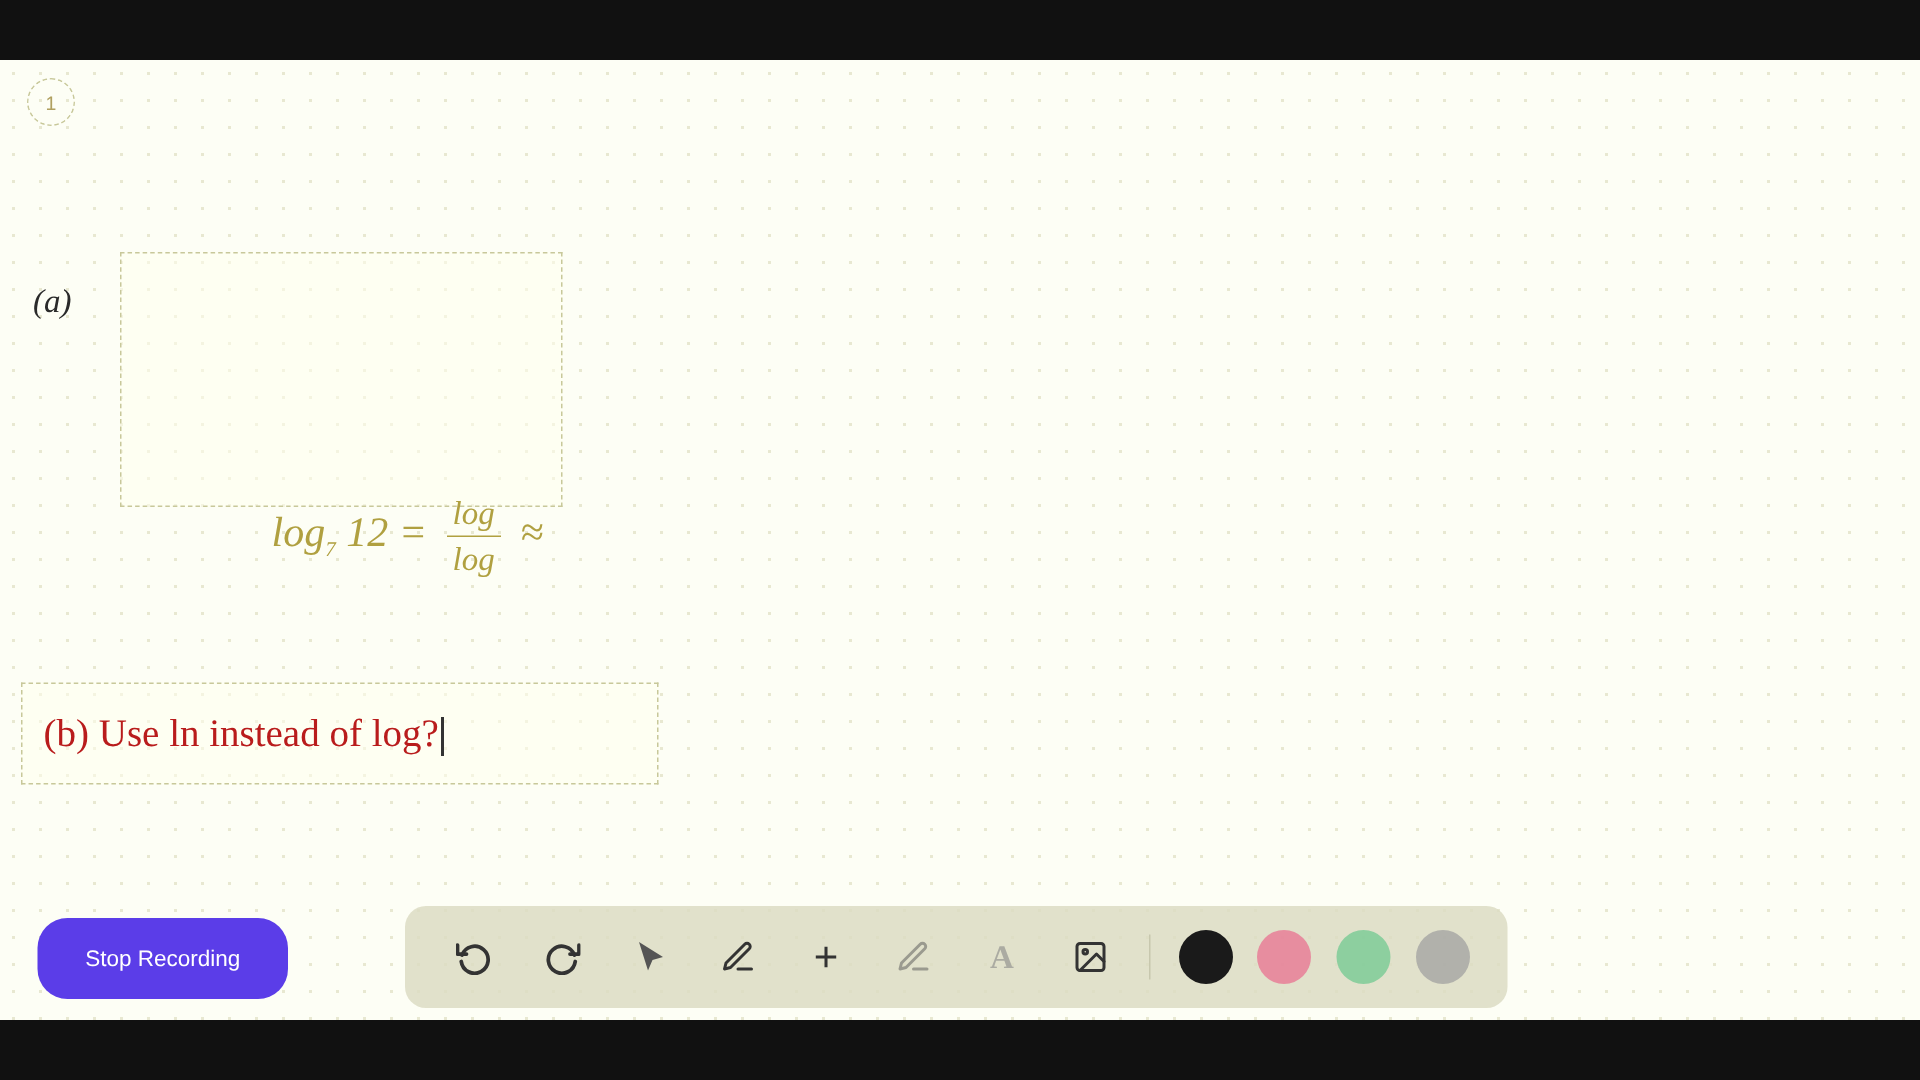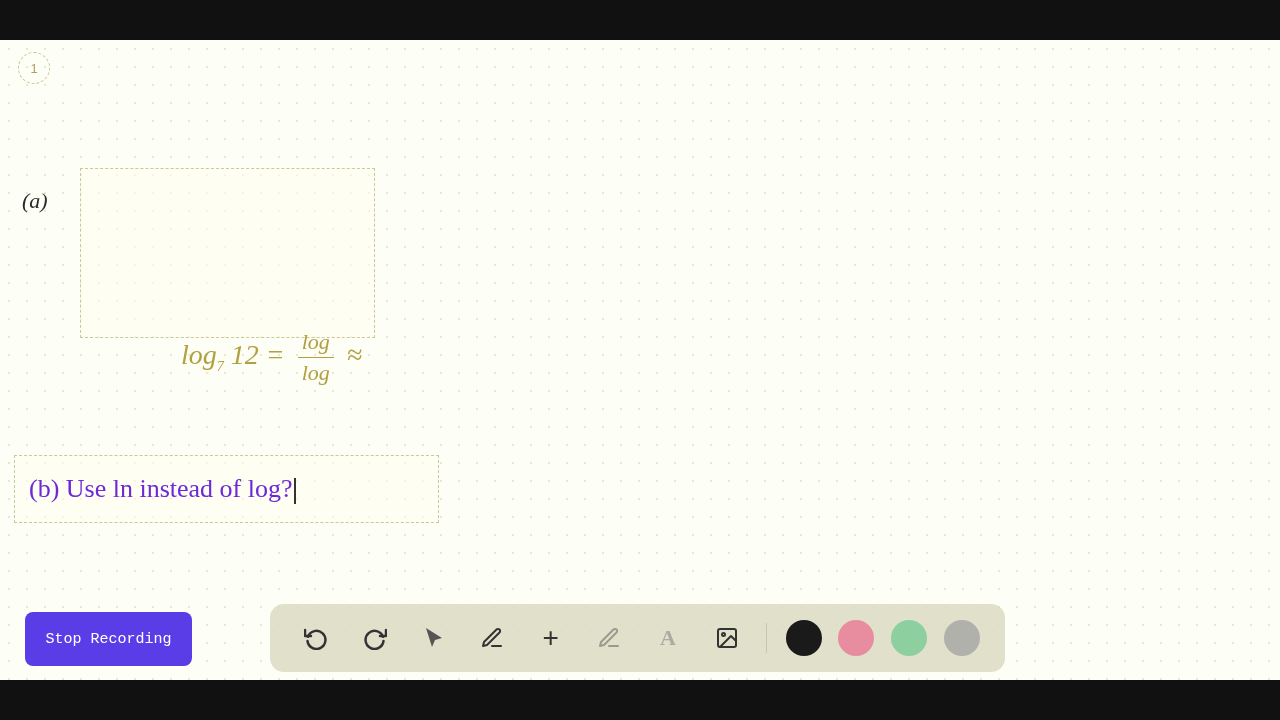--- a/index.html
+++ b/index.html
@@ -124,21 +124,21 @@
       height: 68px;
       border: 1px dashed #c8c89a;
       background: rgba(255,255,240,0.5);
       display: flex;
       align-items: center;
       padding-left: 14px;
     }
 
     .part-b-text {
       font-size: 26px;
-      color: #6d28d9;
+      color: #b91c1c;
     }
 
     .cursor-blink {
       display: inline-block;
       width: 2px;
       height: 26px;
       background: #333;
       vertical-align: middle;
       margin-left: 1px;
       animation: blink 1s step-end infinite;
@@ -199,23 +199,23 @@
     
     .stop-recording-btn {
       position: absolute;
       bottom: 14px;
       left: 25px;
       width: 167px;
       height: 54px;
       background: #5b3de8;
       color: #fff;
       border: none;
-      border-radius: 8px;
+      border-radius: 20px;
       font-size: 15px;
-      font-family: Liberation Mono, monospace;
+      font-family: Liberation Sans, sans-serif;
       cursor: pointer;
       font-weight: 500;
     }
 
     
     .icon-svg {
       width: 24px;
       height: 24px;
     }
   </style>

